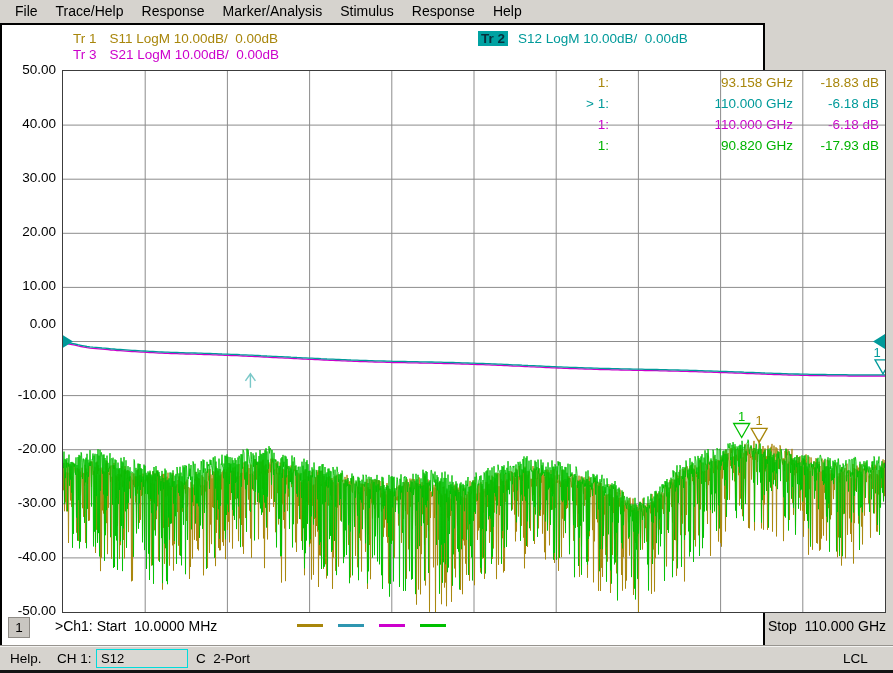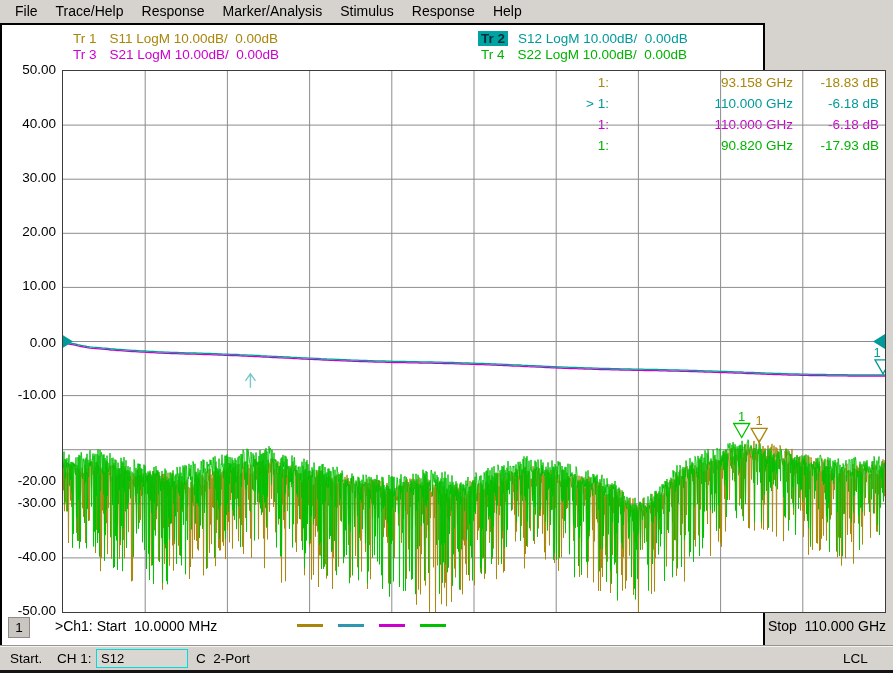--- a/index.html
+++ b/index.html
@@ -61,31 +61,30 @@
       <span class="menu-item">Stimulus</span>
       <span class="menu-item">Response</span>
       <span class="menu-item">Help</span>
     </div>
 
   <div class="display">
 
     <div class="legend-row" style="left:68px;top:6px;" id="leg0"><span class="legend-entry"><span class="legend-id" style="color: rgb(168, 134, 11);">Tr 1</span><span class="legend-desc" style="color: rgb(168, 134, 11);">S11 LogM 10.00dB/  0.00dB</span></span></div>
     <div class="legend-row" style="left:68px;top:22px;" id="leg1"><span class="legend-entry"><span class="legend-id" style="color: rgb(204, 0, 204);">Tr 3</span><span class="legend-desc" style="color: rgb(204, 0, 204);">S21 LogM 10.00dB/  0.00dB</span></span></div>
     <div class="legend-row" style="left:476px;top:6px;" id="leg2"><span class="legend-entry"><span class="legend-id active" style="color: rgb(7, 48, 61); background: rgb(0, 162, 162);">Tr 2</span><span class="legend-desc" style="color: rgb(0, 154, 154);">S12 LogM 10.00dB/  0.00dB</span></span></div>
-    <div class="legend-row" style="left:476px;top:22px;" id="leg3"><span class="legend-entry"><span class="legend-id" style="color: rgb(0, 179, 0);">Tr 4</span><span class="legend-desc" style="color: rgb(0, 179, 0);">S22 LogM 10.00dB/  0.00dB</span></span></div>
 
     <div id="ylabels">
         <div class="ylabel" style="left: 2px; top: 37px;">50.00</div>
         <div class="ylabel" style="left: 2px; top: 91.1px;">40.00</div>
         <div class="ylabel" style="left: 2px; top: 145.2px;">30.00</div>
         <div class="ylabel" style="left: 2px; top: 199.3px;">20.00</div>
         <div class="ylabel" style="left: 2px; top: 253.4px;">10.00</div>
-        <div class="ylabel" style="left: 2px; top: 310px;">0.00</div>
+        <div class="ylabel" style="left: 2px; top: 291px;">0.00</div>
         <div class="ylabel" style="left: 2px; top: 361.6px;">-10.00</div>
-        <div class="ylabel" style="left: 2px; top: 415.7px; margin-top: 32px;">-20.00</div>
+        <div class="ylabel" style="left: 2px; top: 415.7px;">-20.00</div>
         <div class="ylabel" style="left: 2px; top: 469.8px;">-30.00</div>
         <div class="ylabel" style="left: 2px; top: 523.9px;">-40.00</div>
         <div class="ylabel" style="left: 2px; top: 578px;">-50.00</div>
       </div>
 
     <div class="plot">
       <div class="readout" id="readout">
           <div class="readout-row" style="top: 4px; color: rgb(168, 134, 11);"><span class="ro-prefix">1:</span><span class="ro-freq">93.158 GHz</span><span class="ro-val">-18.83 dB</span></div>
           <div class="readout-row" style="top: 25px; color: rgb(0, 154, 154);"><span class="ro-prefix">&gt; 1:</span><span class="ro-freq">110.000 GHz</span><span class="ro-val">-6.18 dB</span></div>
           <div class="readout-row" style="top: 46px; color: rgb(204, 0, 204);"><span class="ro-prefix">1:</span><span class="ro-freq">110.000 GHz</span><span class="ro-val">-6.18 dB</span></div>
@@ -128,21 +127,21 @@
 
     <div class="xannot">
       <div class="chan-badge">1</div>
       <span class="start-label">&gt;Ch1: Start  10.0000 MHz</span>
       <span class="dashes" id="dashes"><span class="dash" style="background: rgb(168, 134, 11);"></span><span class="dash" style="background: rgb(46, 150, 176);"></span><span class="dash" style="background: rgb(204, 0, 204);"></span><span class="dash" style="background: rgb(0, 192, 0);"></span></span>
       <span class="stop-label">Stop  110.000 GHz</span>
     </div>
   </div>
 
   <div class="statusbar">
-    <span class="sb-item sb-cont">Start.</span>
+    <span class="sb-item sb-cont">Help.</span>
     <span class="sb-item sb-ch">CH 1:</span>
     <span class="sb-item sb-meas">S12</span>
     <span class="sb-item sb-cal">C  2-Port</span>
     <span class="sb-item sb-lcl">LCL</span>
   </div>
 
   <div class="bottom-edge"></div>
 </div>
 
 </body></html>

